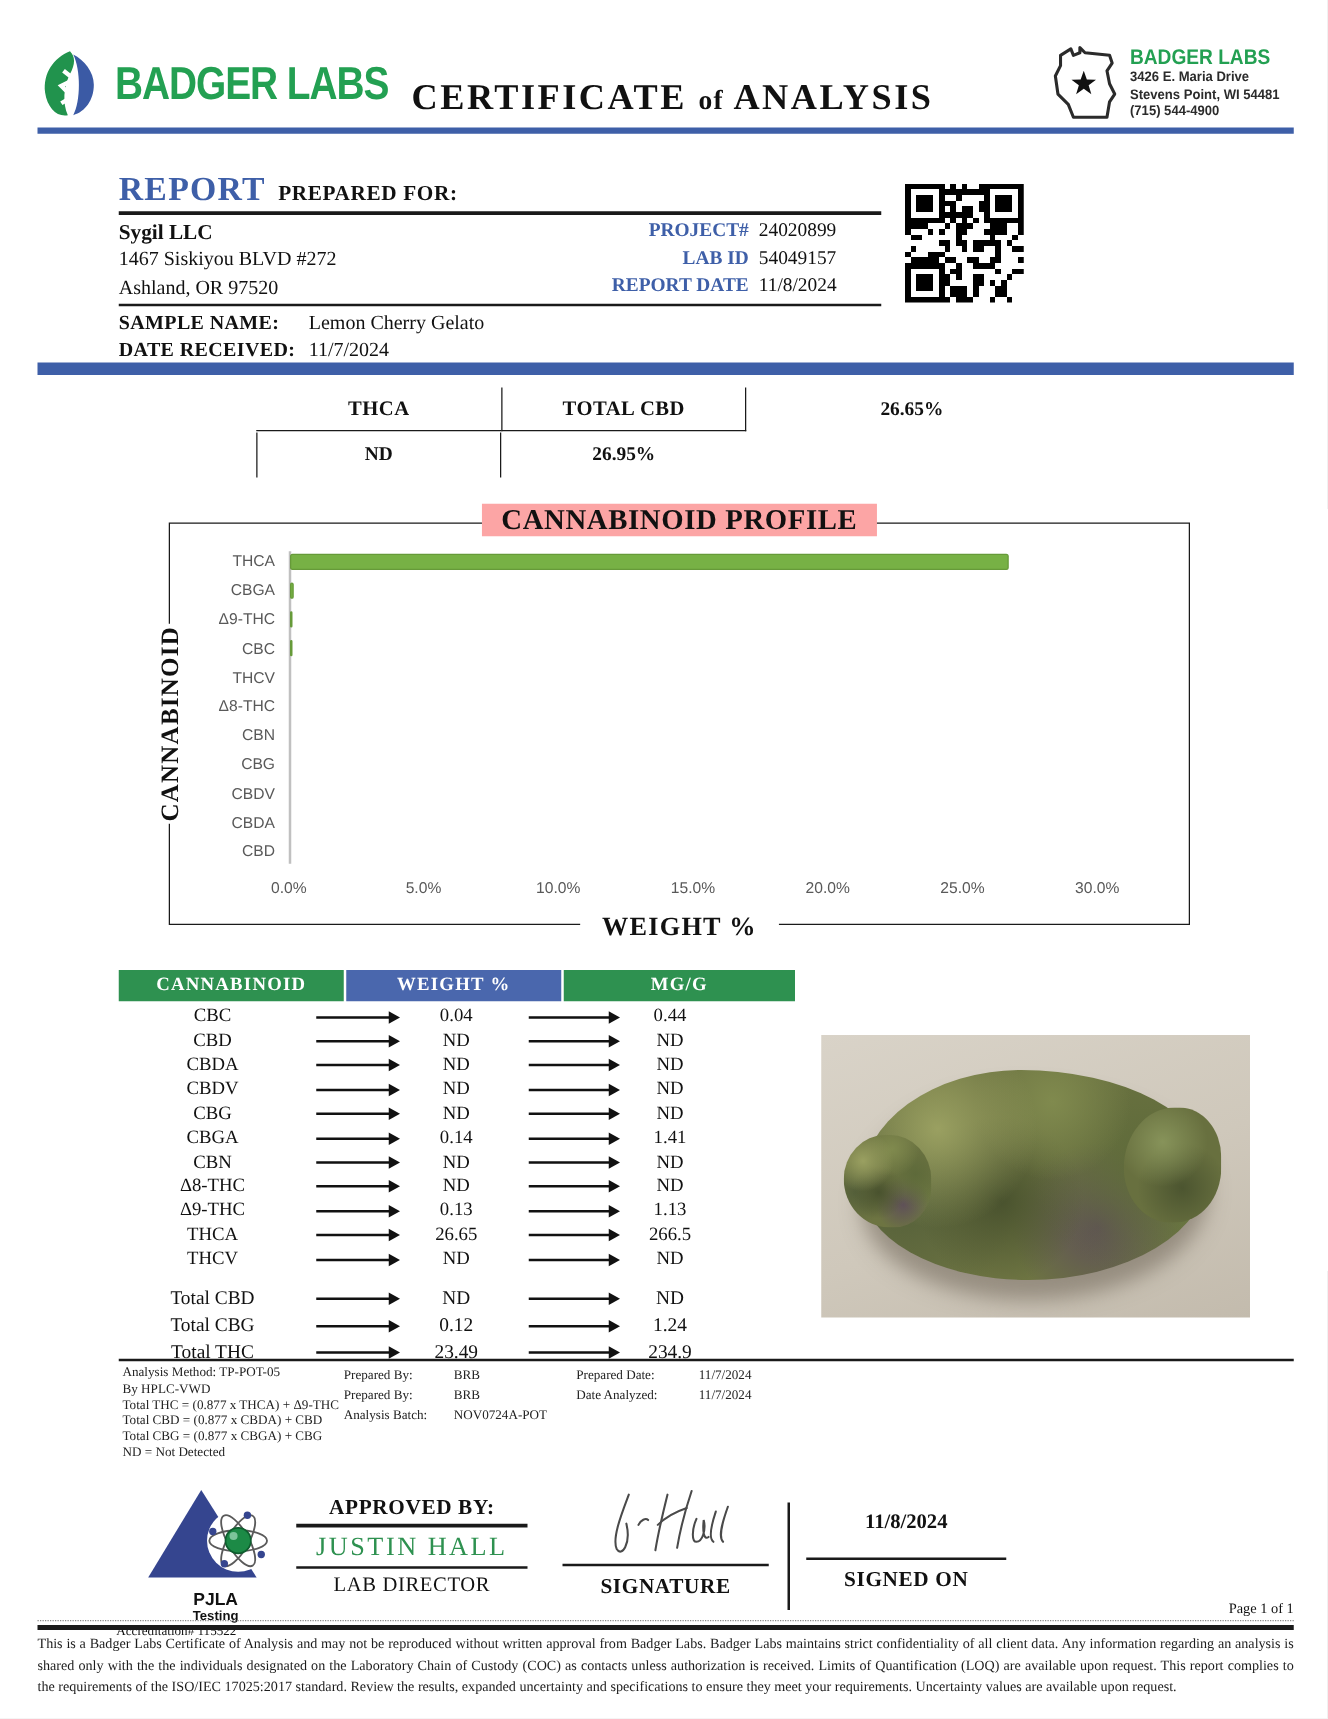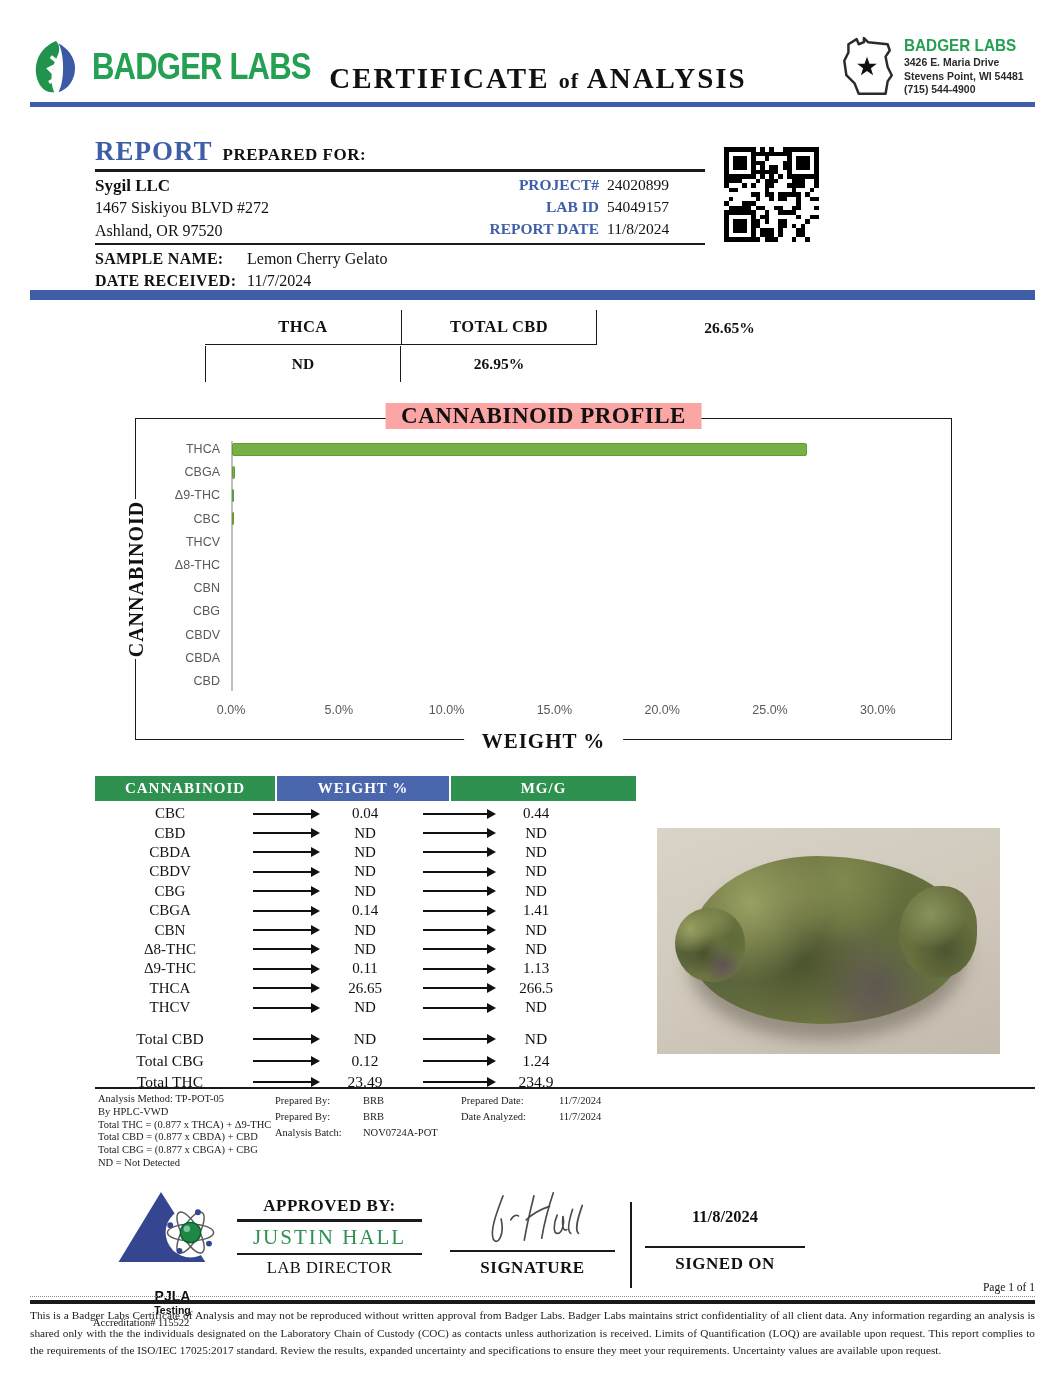--- a/index.html
+++ b/index.html
@@ -100,21 +100,21 @@
       #6d7442;
     box-shadow:0 16px 16px rgba(100,90,75,.5);}
   .bud:before{content:""; position:absolute; left:-14px; top:52px; width:70px; height:74px;
     border-radius:50% 50% 45% 55%; background:inherit;}
   .bud:after{content:""; position:absolute; right:-10px; top:30px; width:78px; height:92px;
     border-radius:55% 45% 50% 50%; background:
       radial-gradient(circle at 40% 30%, #87935a 0%, rgba(135,147,90,0) 45%),
       radial-gradient(circle at 60% 70%, #4c5530 0%, rgba(76,85,48,0) 45%), #68703f;}
   
   .pjla{position:absolute; left:105px; top:1190px; width:135px; text-align:center;}
-  .pjla-name{font-weight:700; font-size:14px; margin-top:20px; font-family:"Liberation Sans",sans-serif;}
+  .pjla-name{font-weight:700; font-size:14px; margin-top:2px; font-family:"Liberation Sans",sans-serif;}
   .pjla-testing{font-weight:700; font-size:10.5px; font-family:"Liberation Sans",sans-serif;}
   .pjla-accred{font-size:10.5px; text-align:left; margin-left:-12px; margin-top:1px; white-space:nowrap;}
   .approved{position:absolute; left:237px; top:1196px; width:185px; text-align:center;}
   .approved-label{font-weight:700; font-size:17px; letter-spacing:.5px;}
   .approved-rule{height:2.5px; background:#1a1a1a; margin:3px 0;}
   .approver-name{color:#2e9150; font-size:21px; letter-spacing:2px; margin:1px 0 2px;}
   .approver-role{font-size:16.5px; letter-spacing:.5px; margin-top:2px;}
   .sig-block{position:absolute; left:450px; top:1188px; width:165px; text-align:center;}
   .sig-img{height:58px;}
   .sig-rule{height:2px; background:#1a1a1a; margin-top:0;}
@@ -523,21 +523,21 @@
         <div class="coa-row">
           <div class="nm">Δ8-THC</div>
           <div class="arrow"></div>
           <div class="wv">ND</div>
           <div class="arrow a2"></div>
           <div class="mv">ND</div>
         </div>
         <div class="coa-row">
           <div class="nm">Δ9-THC</div>
           <div class="arrow"></div>
-          <div class="wv">0.11</div>
+          <div class="wv">0.13</div>
           <div class="arrow a2"></div>
           <div class="mv">1.13</div>
         </div>
         <div class="coa-row">
           <div class="nm">THCA</div>
           <div class="arrow"></div>
           <div class="wv">26.65</div>
           <div class="arrow a2"></div>
           <div class="mv">266.5</div>
         </div>

